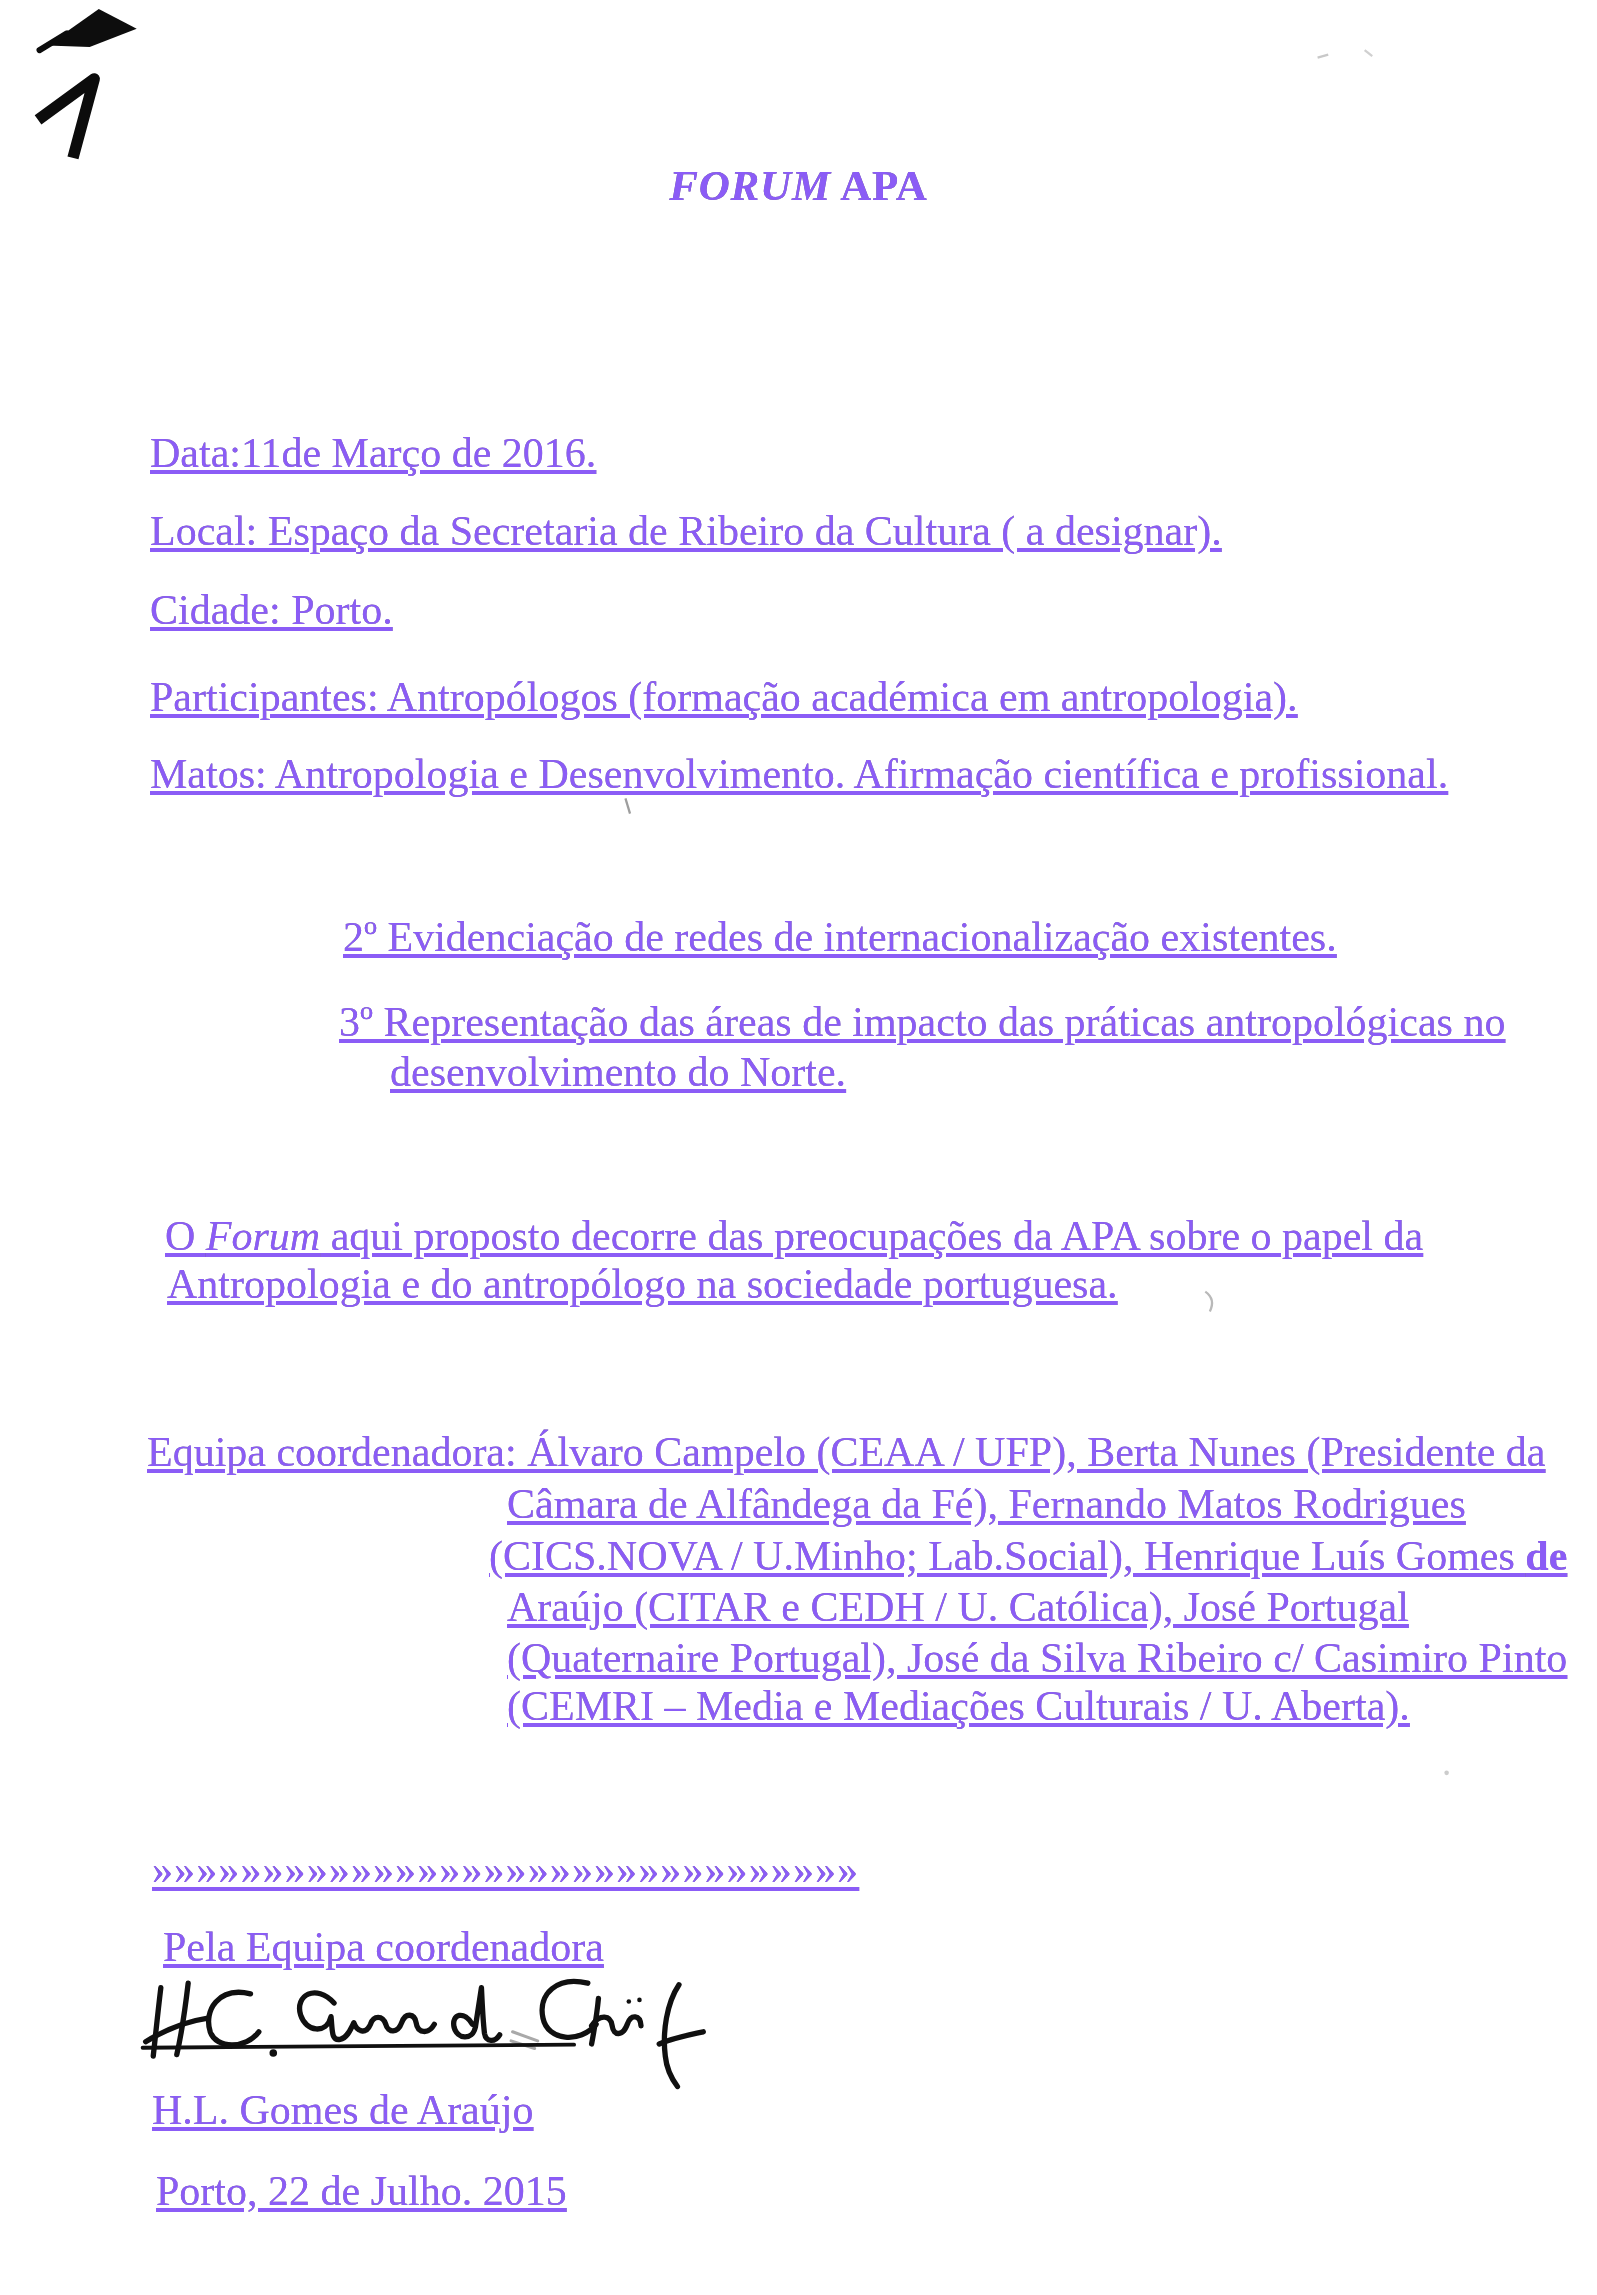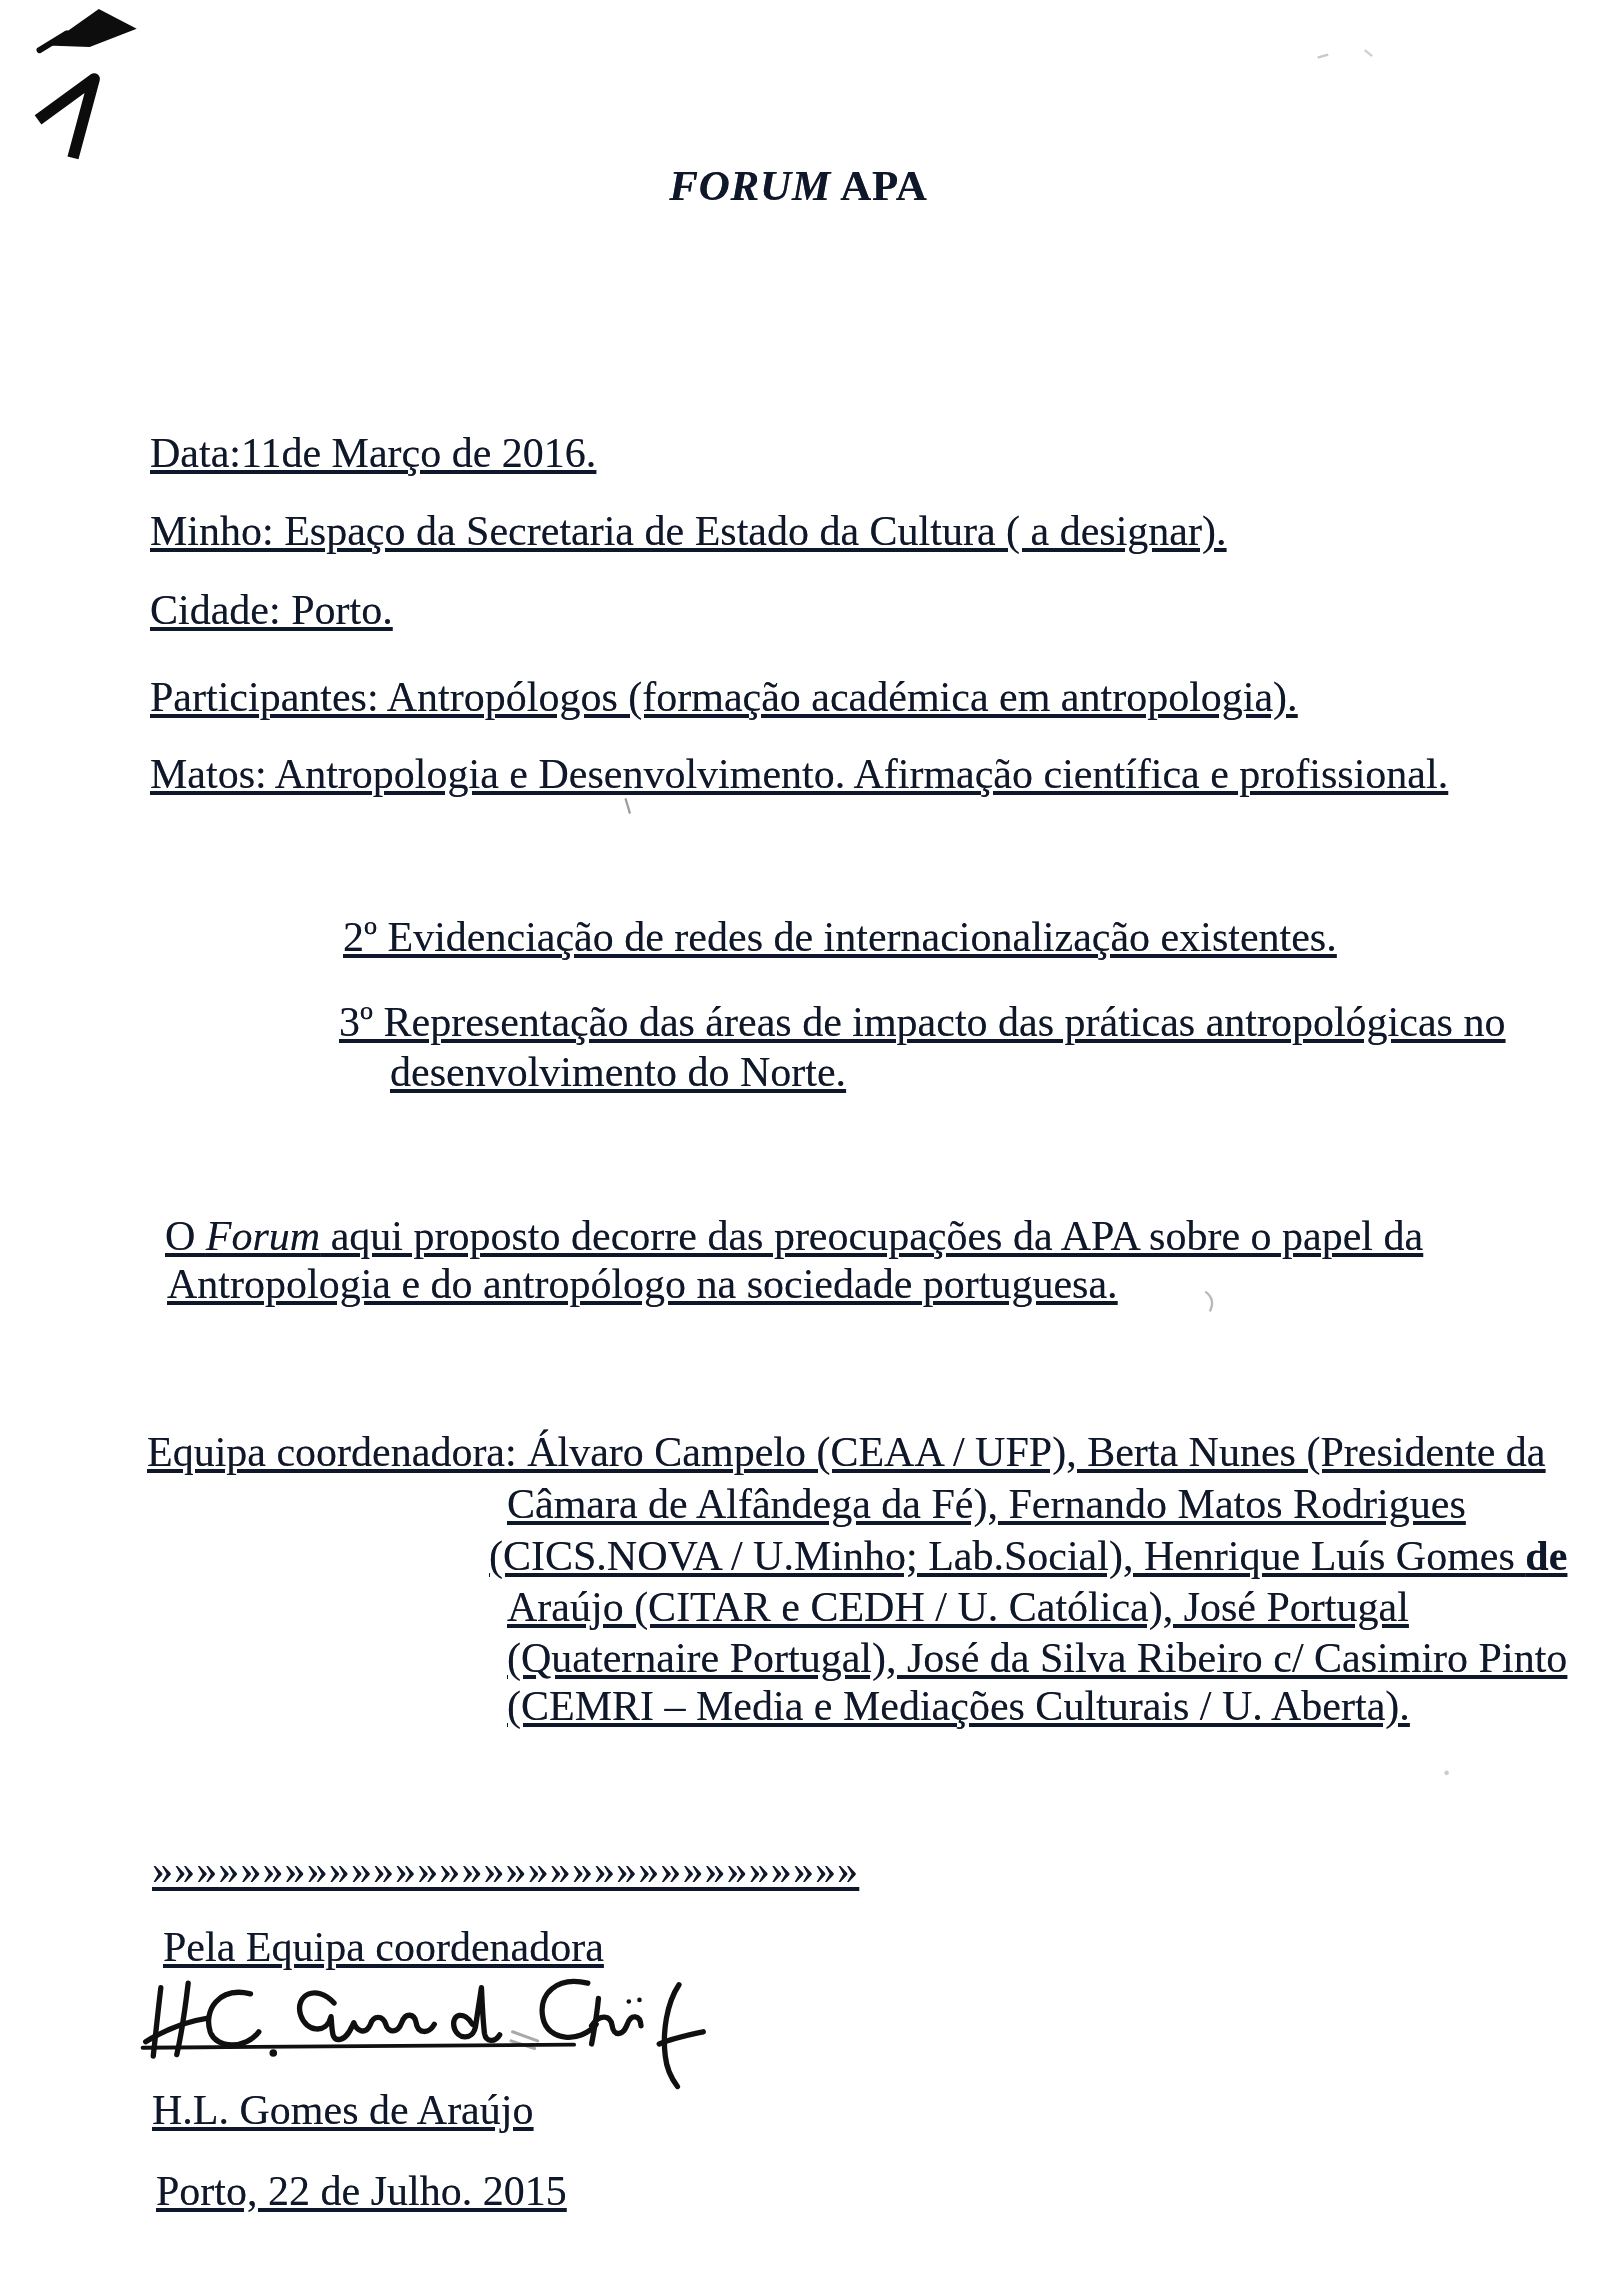--- a/index.html
+++ b/index.html
@@ -2,21 +2,21 @@
 <html style="font-size:12px"><head>
 <meta charset="utf-8">
 <style>
   html,body{margin:0;padding:0;background:#ffffff;}
   .page{
     position:relative;
     width:1597px;
     height:2295px;
     background:#ffffff;
     font-family:"Liberation Serif", serif;
-    color:#0f172a;
+    color:#8b5cf6;
     overflow:hidden;
   }
   .line{
     position:absolute;
     font-size:42px;
     line-height:1.15;
     white-space:nowrap;
     text-shadow:0 0 0.5px rgba(26,26,26,0.55);
     text-decoration:underline;
   }
@@ -51,21 +51,21 @@
     <path d="M1588,1702 q14,10 6,26" stroke="#b9b9b9" stroke-width="3" fill="none"></path>
     <path d="M824,1052 l6,20" stroke="#9e9e9e" stroke-width="3" fill="none"></path>
     <circle cx="1906" cy="2336" r="3" fill="#cccccc"></circle>
   </svg>
 
   <div class="title">
     <span class="it">FORUM</span><span> APA</span>
   </div>
 
   <div class="line" style="left:150px;top:429px">Data:11de Março de 2016.</div>
-  <div class="line" style="left:150px;top:507px">Minho: Espaço da Secretaria de Estado da Cultura ( a designar).</div>
+  <div class="line" style="left:150px;top:507px">Local: Espaço da Secretaria de Ribeiro da Cultura ( a designar).</div>
   <div class="line" style="left:150px;top:586px">Cidade: Porto.</div>
   <div class="line" style="left:150px;top:673px">Participantes: Antropólogos (formação académica em antropologia).</div>
   <div class="line" style="left:150px;top:750px">Matos: Antropologia e Desenvolvimento. Afirmação científica e profissional.</div>
   <div class="line" style="left:343px;top:913px">2º Evidenciação de redes de internacionalização existentes.</div>
   <div class="line" style="left:339px;top:998px">3º Representação das áreas de impacto das práticas antropológicas no</div>
   <div class="line" style="left:390px;top:1048px">desenvolvimento do Norte.</div>
 
   <div class="line" style="left:165px;top:1212px">
     <span>O </span><span class="it">Forum</span><span> aqui proposto decorre das preocupações da APA sobre o papel da</span>
   </div>

